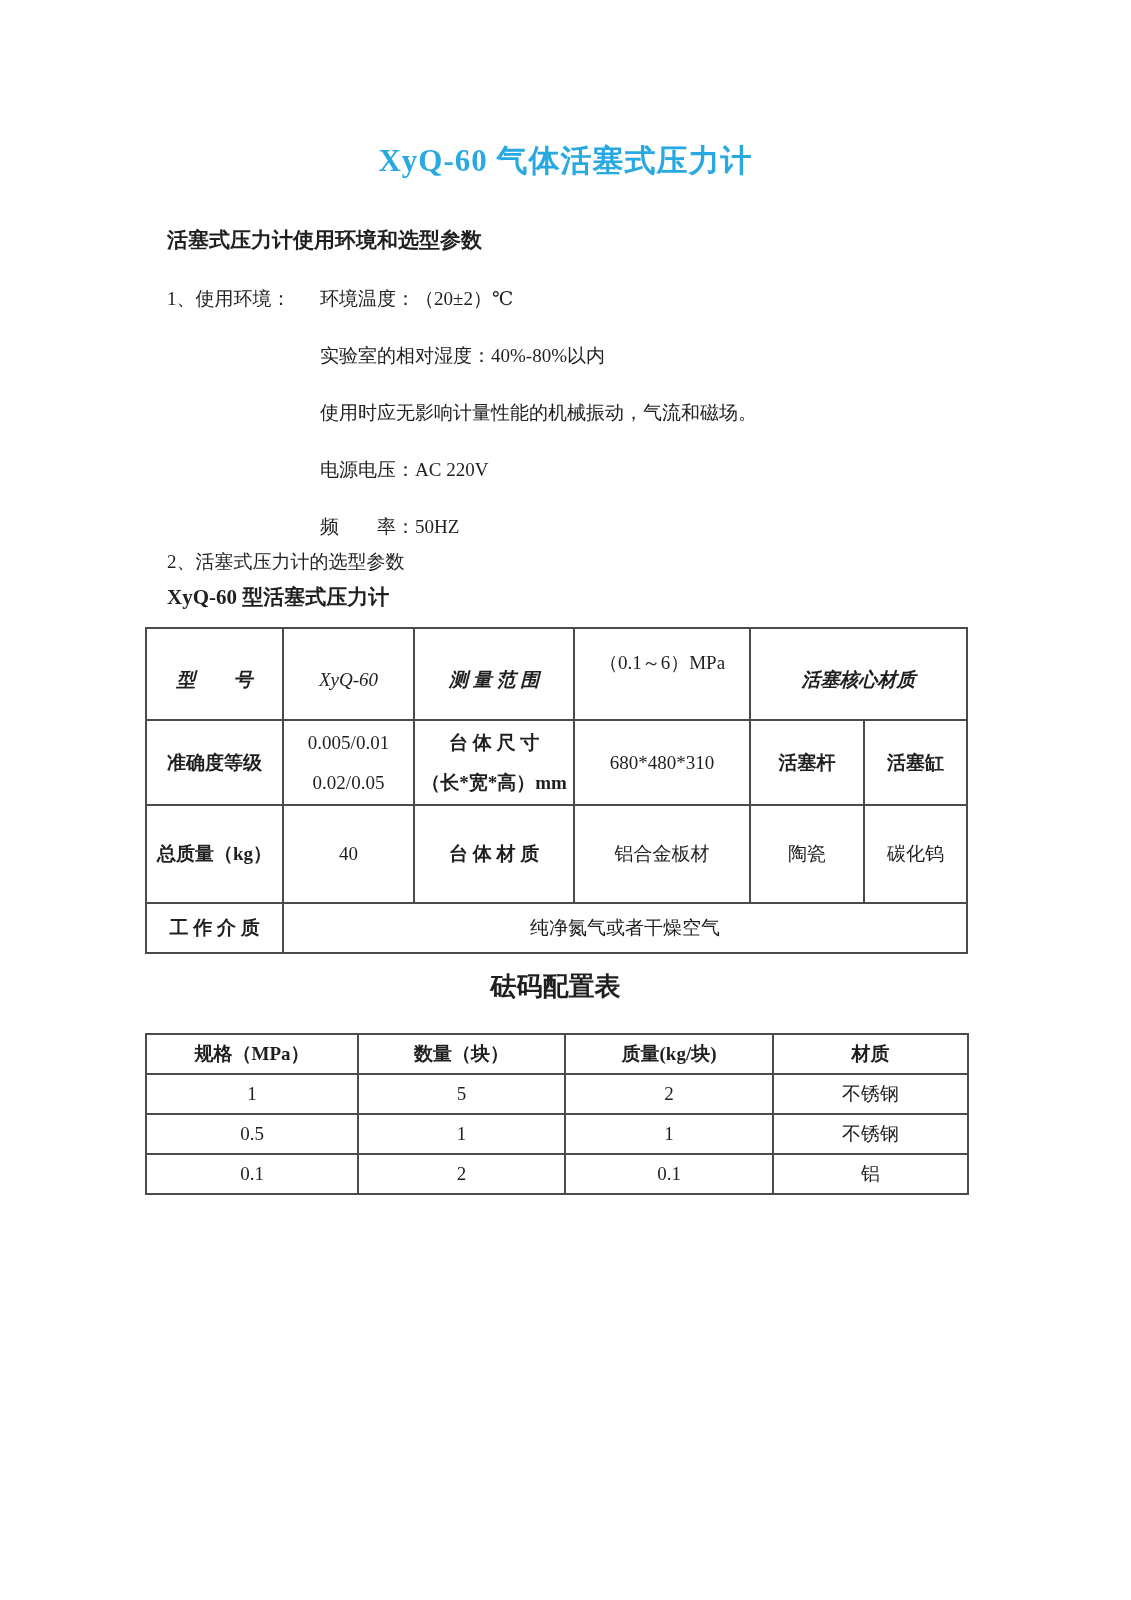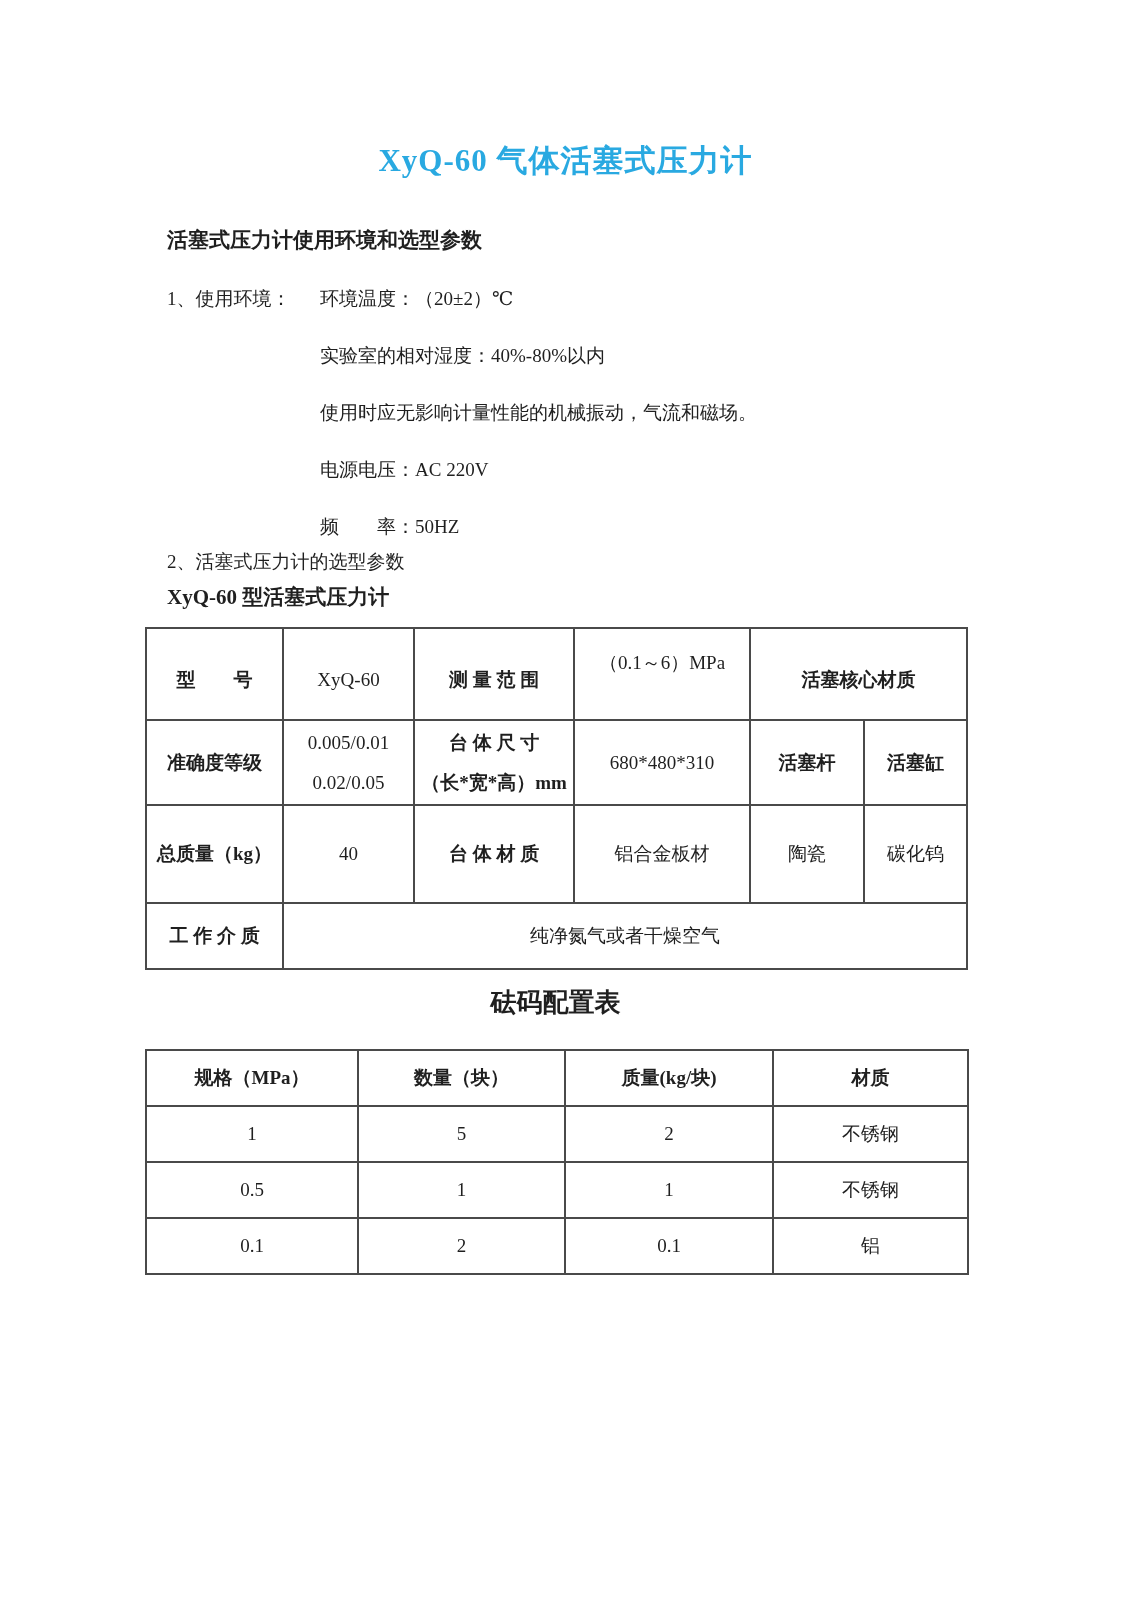--- a/index.html
+++ b/index.html
@@ -61,34 +61,34 @@
     font-weight:400;
     vertical-align:middle;
     padding:0;
     overflow:hidden;
   }
   .b { font-weight:700; }
   .spec-table { margin:8px 0 0 145px; width:821px; }
   .spec-table tr.r1 { height:92px; }
   .spec-table tr.r2 { height:85px; }
   .spec-table tr.r3 { height:98px; }
-  .spec-table tr.r4 { height:66px; }
-  .low  { padding-top:12px; }   
+  .spec-table tr.r4 { height:50px; }
+  .low  { padding-top:12px;font-style:italic; }   
   .high { padding-bottom:22px; }
   .twoline { line-height:2.1; }
   .weight-heading {
     width:821px;
     margin:15px 0 0 145px;
     text-align:center;
     font-size:26px;
     font-weight:700;
     line-height:36px;
   }
   .weight-table { margin:28px 0 0 145px; width:822px; }
-  .weight-table tr { height:56px; }
+  .weight-table tr { height:40px; }
   .weight-table td { font-size:19px; }
 </style>
 </head>
 <body>
 
 <div class="page">
 
   <div class="doc-title">XyQ-60 气体活塞式压力计</div>
 
   <div class="sec-heading">活塞式压力计使用环境和选型参数</div>

